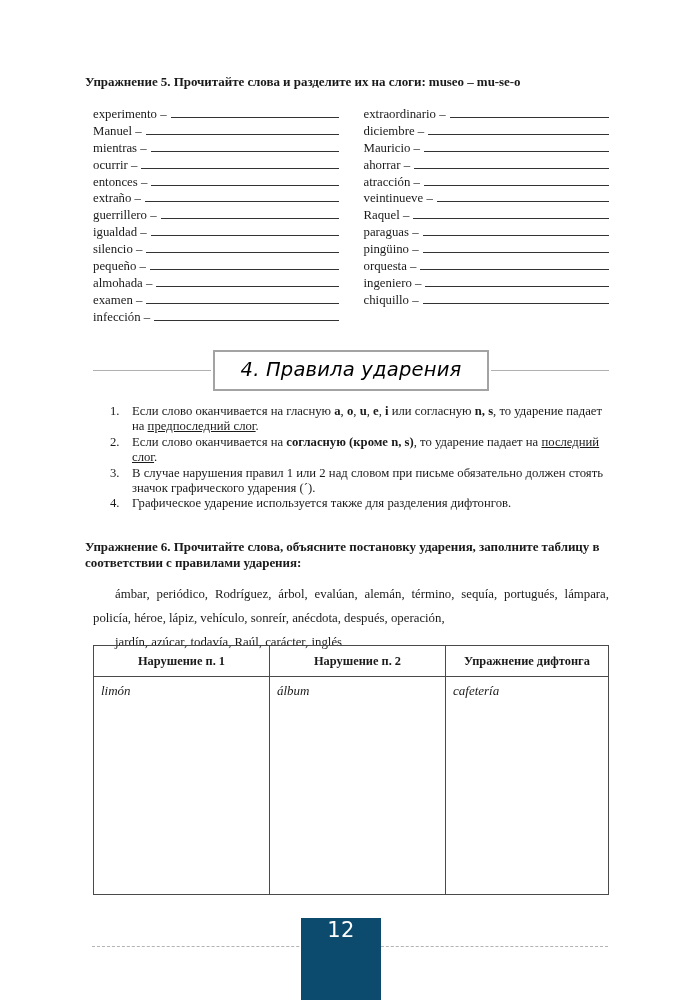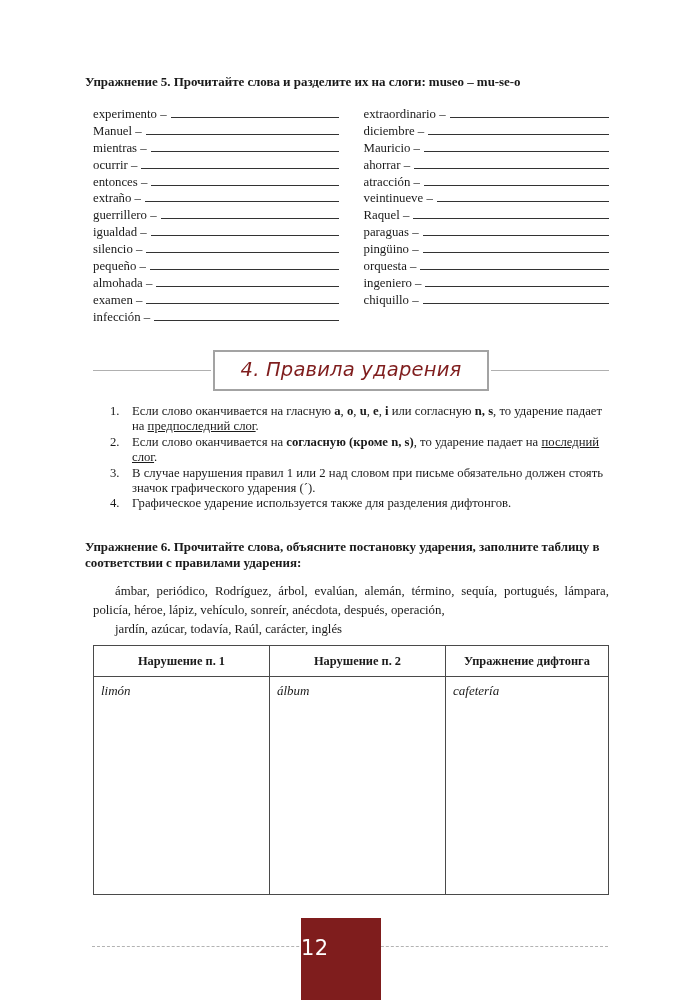--- a/index.html
+++ b/index.html
@@ -83,21 +83,21 @@
     flex: 0 0 auto;
     border: 2.2px solid #a3a3a3;
     background: #ffffff;
     padding: 6px 26px 8px 26px;
     margin: 0 2px;
   }
   .banner-text {
     font-size: 19.5px;
     font-style: italic;
     font-family: "DejaVu Sans", sans-serif;
-    color: #7f1d1d;
+    color: #000000;
     white-space: nowrap;
     letter-spacing: 0.2px;
   }
 
   
   .rules {
     position: absolute;
     left: 110px;
     top: 404px;
     width: 499px;
@@ -124,21 +124,21 @@
     white-space: normal;
     line-height: 15.8px;
   }
 
   .word-paragraph {
     position: absolute;
     left: 93px;
     top: 582px;
     width: 516px;
     font-size: 12.8px;
-    line-height: 19px;
+    line-height: 24px;
     text-align: justify;
     text-indent: 22px;
   }
   .word-paragraph .last-line { text-align: left; }
 
   
   .tbl {
     position: absolute;
     left: 93px;
     top: 645px;
@@ -183,25 +183,25 @@
     width: 516px;
     height: 0;
     border-top: 1.4px dashed #b3b3b3;
   }
   .page-num-box {
     position: absolute;
     left: 301px;
     top: 918px;
     width: 80px;
     height: 82px;
-    background: #7f1d1d;
+    background: #0c4a6e;
     color: #ffffff;
     font-family: "DejaVu Sans", sans-serif;
     font-size: 21px;
-    padding-top: 18px;
+    text-align: center;
     box-sizing: border-box;
     letter-spacing: 0.5px;
   }
 </style>
 </head>
 <body>
 
 <div class="page">
 
   <div class="ex-heading" id="ex5-heading">Упражнение 5. Прочитайте слова и разделите их на слоги: museo – mu-se-o</div>

